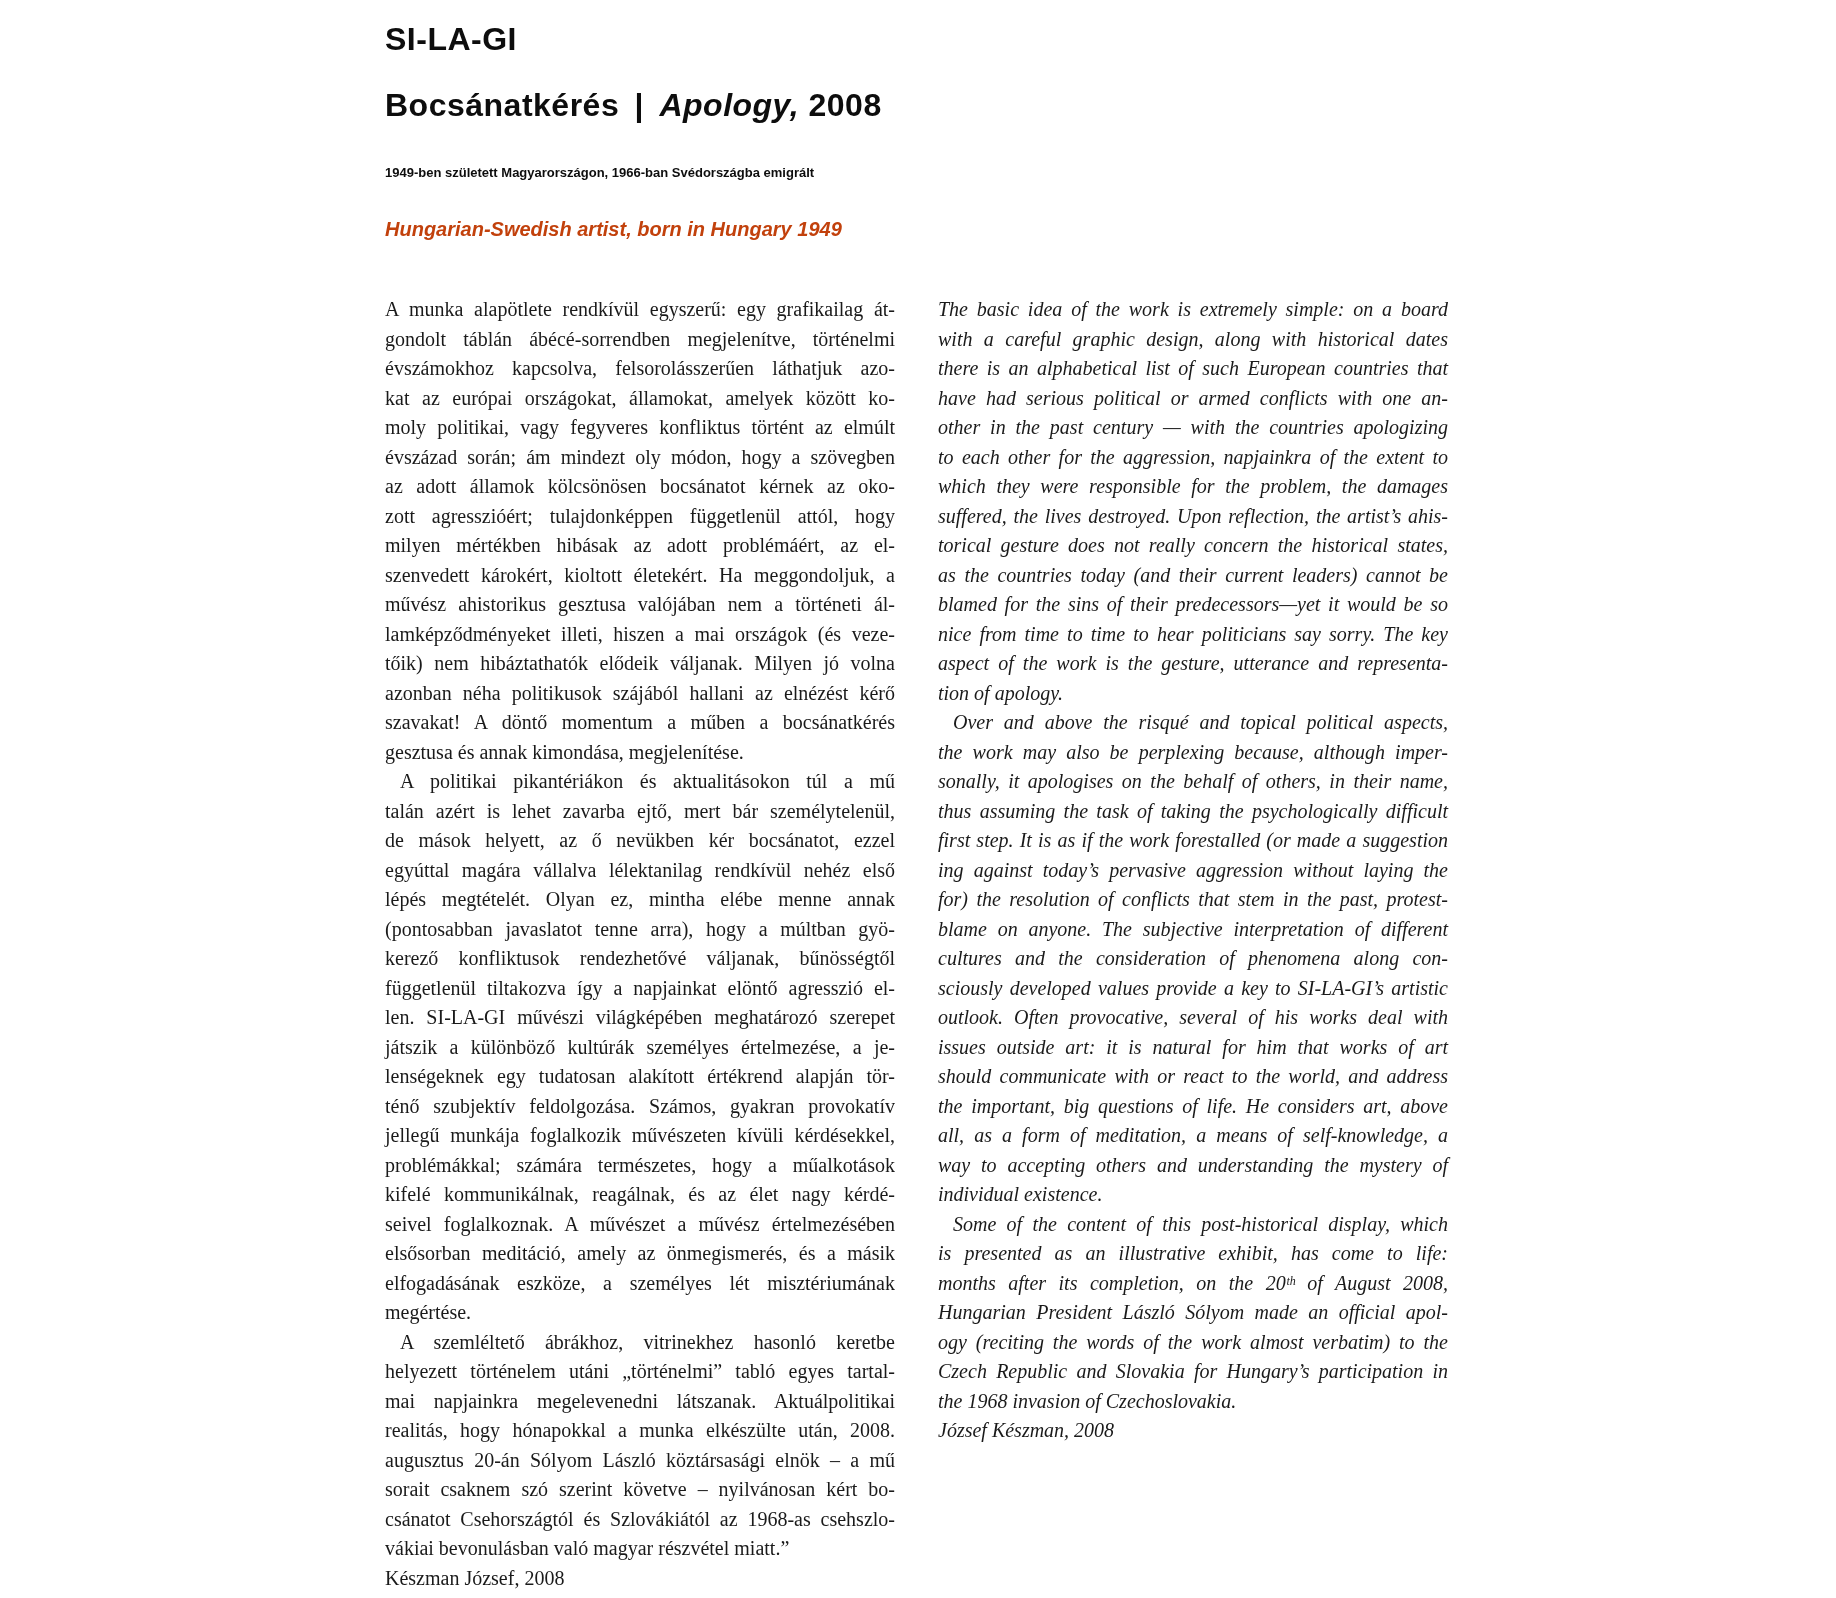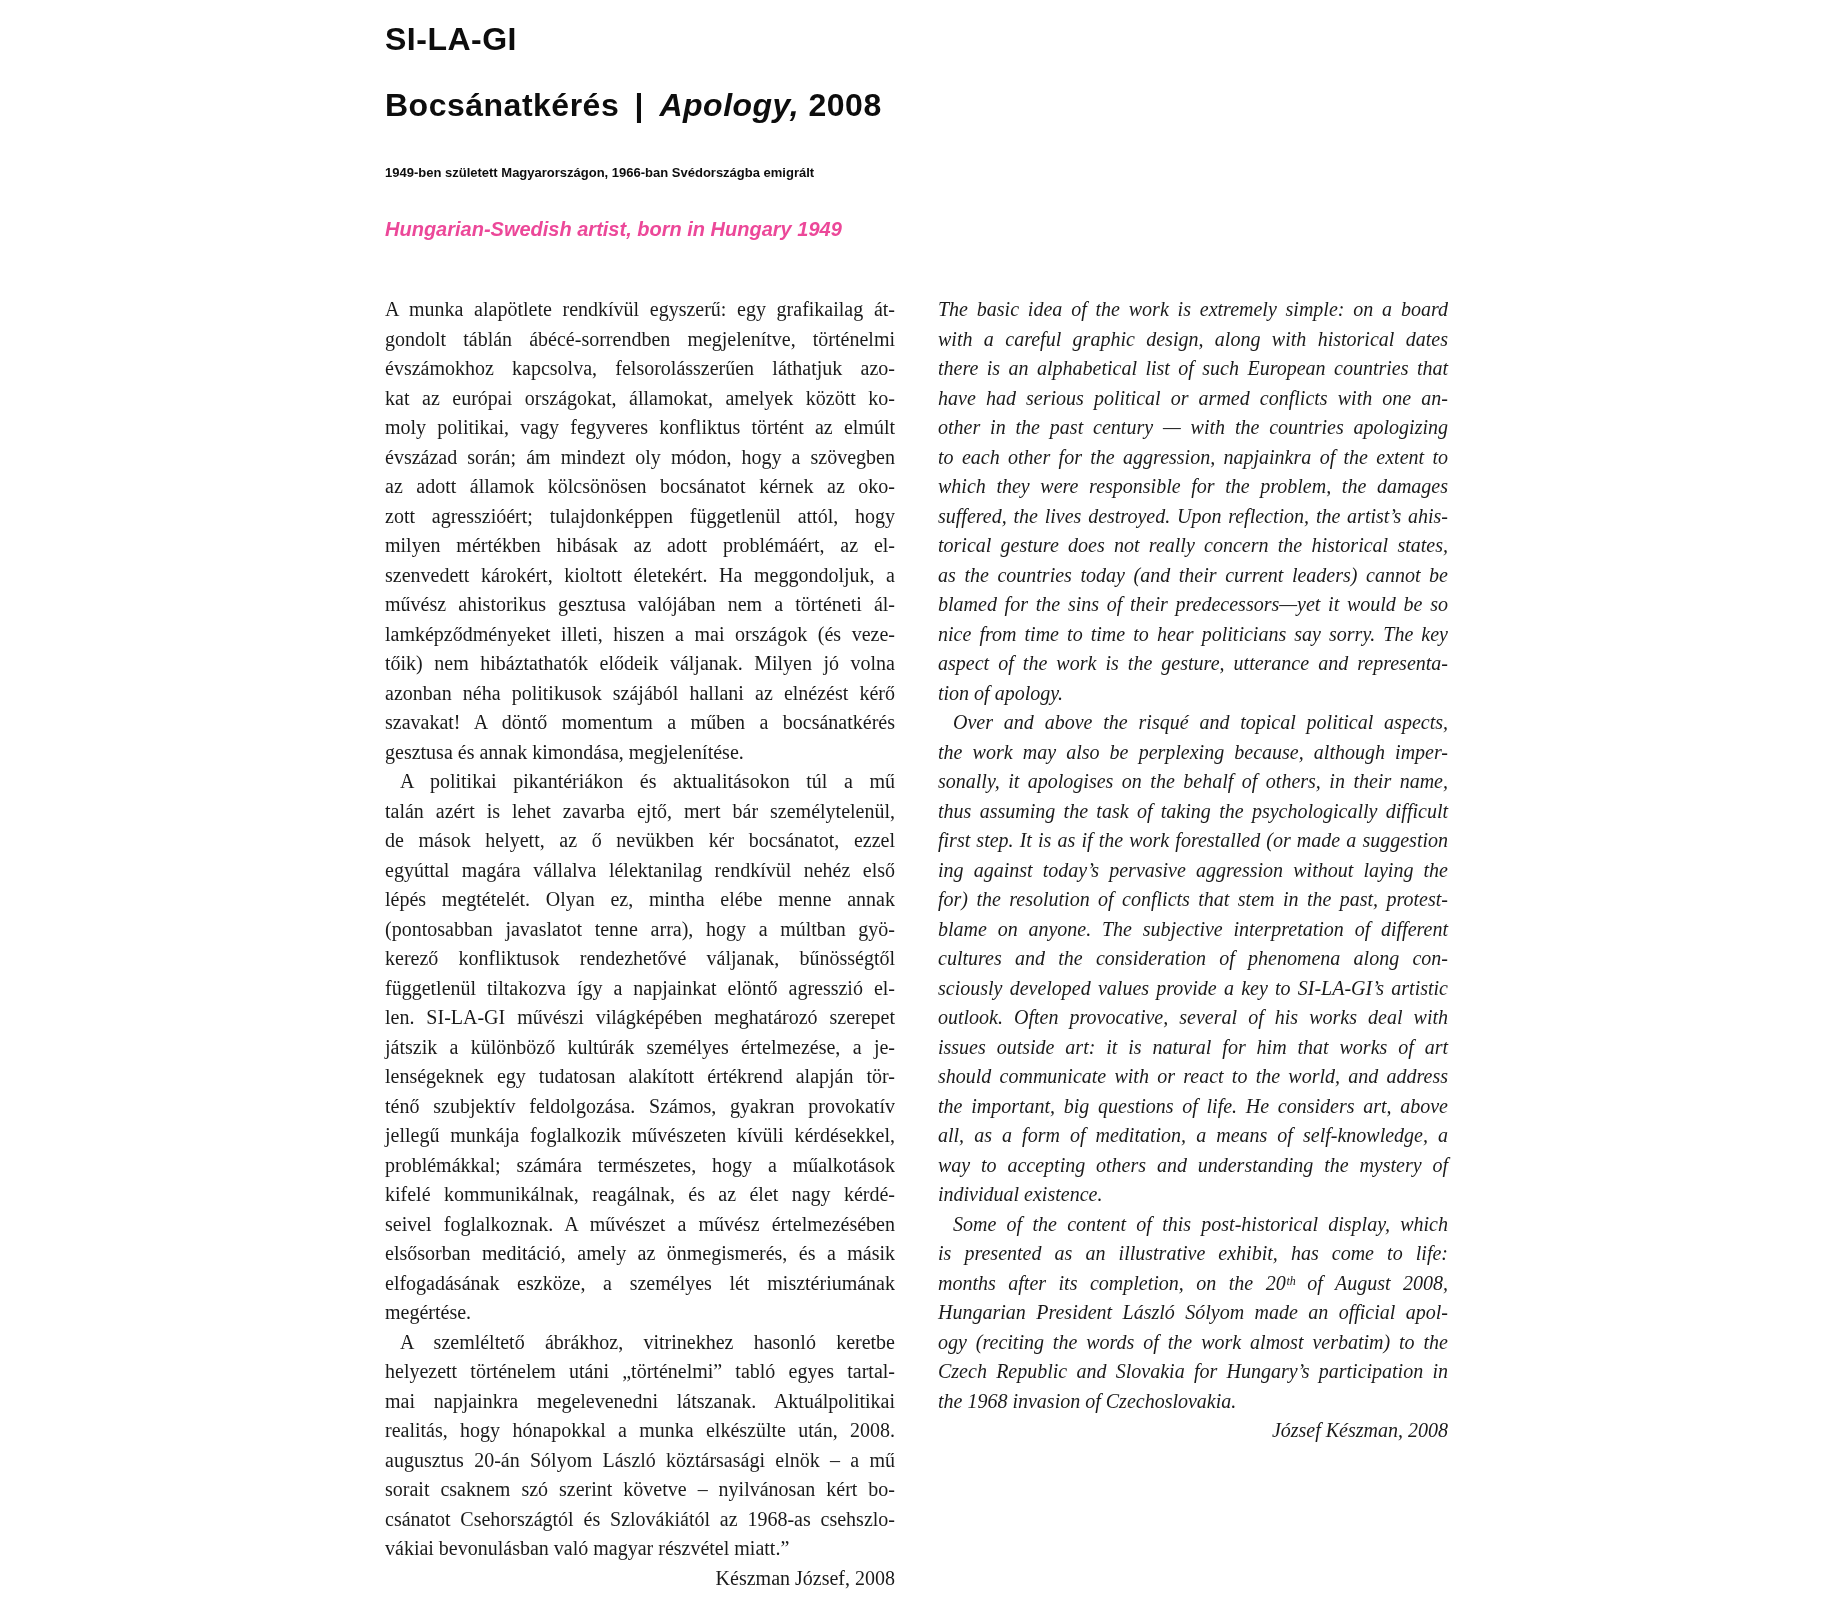--- a/index.html
+++ b/index.html
@@ -38,21 +38,21 @@
     color: #0d0d0d;
     margin: 22px 0 0 0;
     white-space: nowrap;
   }
   .bio-en {
     font-family: "Liberation Sans", sans-serif;
     font-weight: 700;
     font-style: italic;
     font-size: 20px;
     line-height: 26px;
-    color: #ec4899;
+    color: #c2410c;
     margin: 30px 0 0 0;
     white-space: nowrap;
   }
   .columns {
     position: absolute;
     left: 385px;
     top: 295px;
     width: 1063px;
     display: flex;
     gap: 43px;
@@ -65,21 +65,21 @@
   }
   .col-en { font-style: italic; }
   .pline {
     text-align: justify;
     text-align-last: justify;
     height: 29.5px;
     overflow: visible;
   }
   .para > .pline:last-child { text-align-last: left; }
   .para.indent > .pline:first-child { text-indent: 15px; }
-  .signature { text-align: right; }
+  .signature { }
 </style>
 </head>
 <body>
 
 <div class="page">
 
   <header class="header">
     <h1 class="artist">SI-LA-GI</h1>
     <h1 class="worktitle">
       <span>Bocsánatkérés</span>

